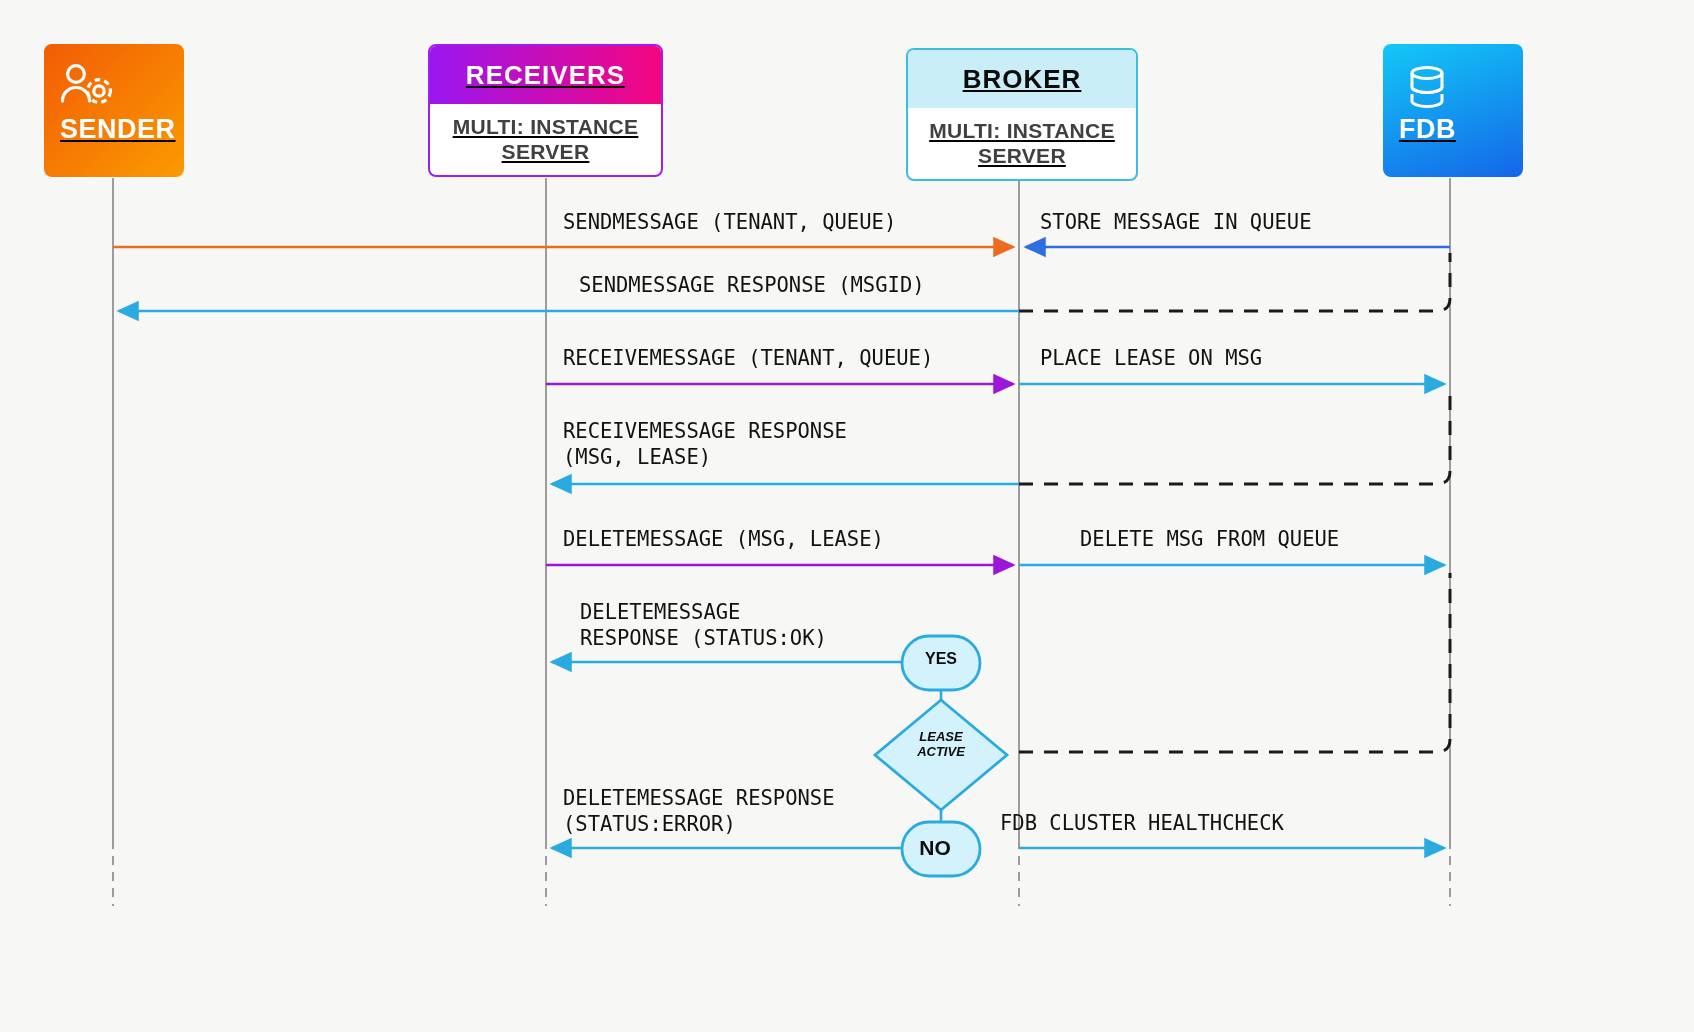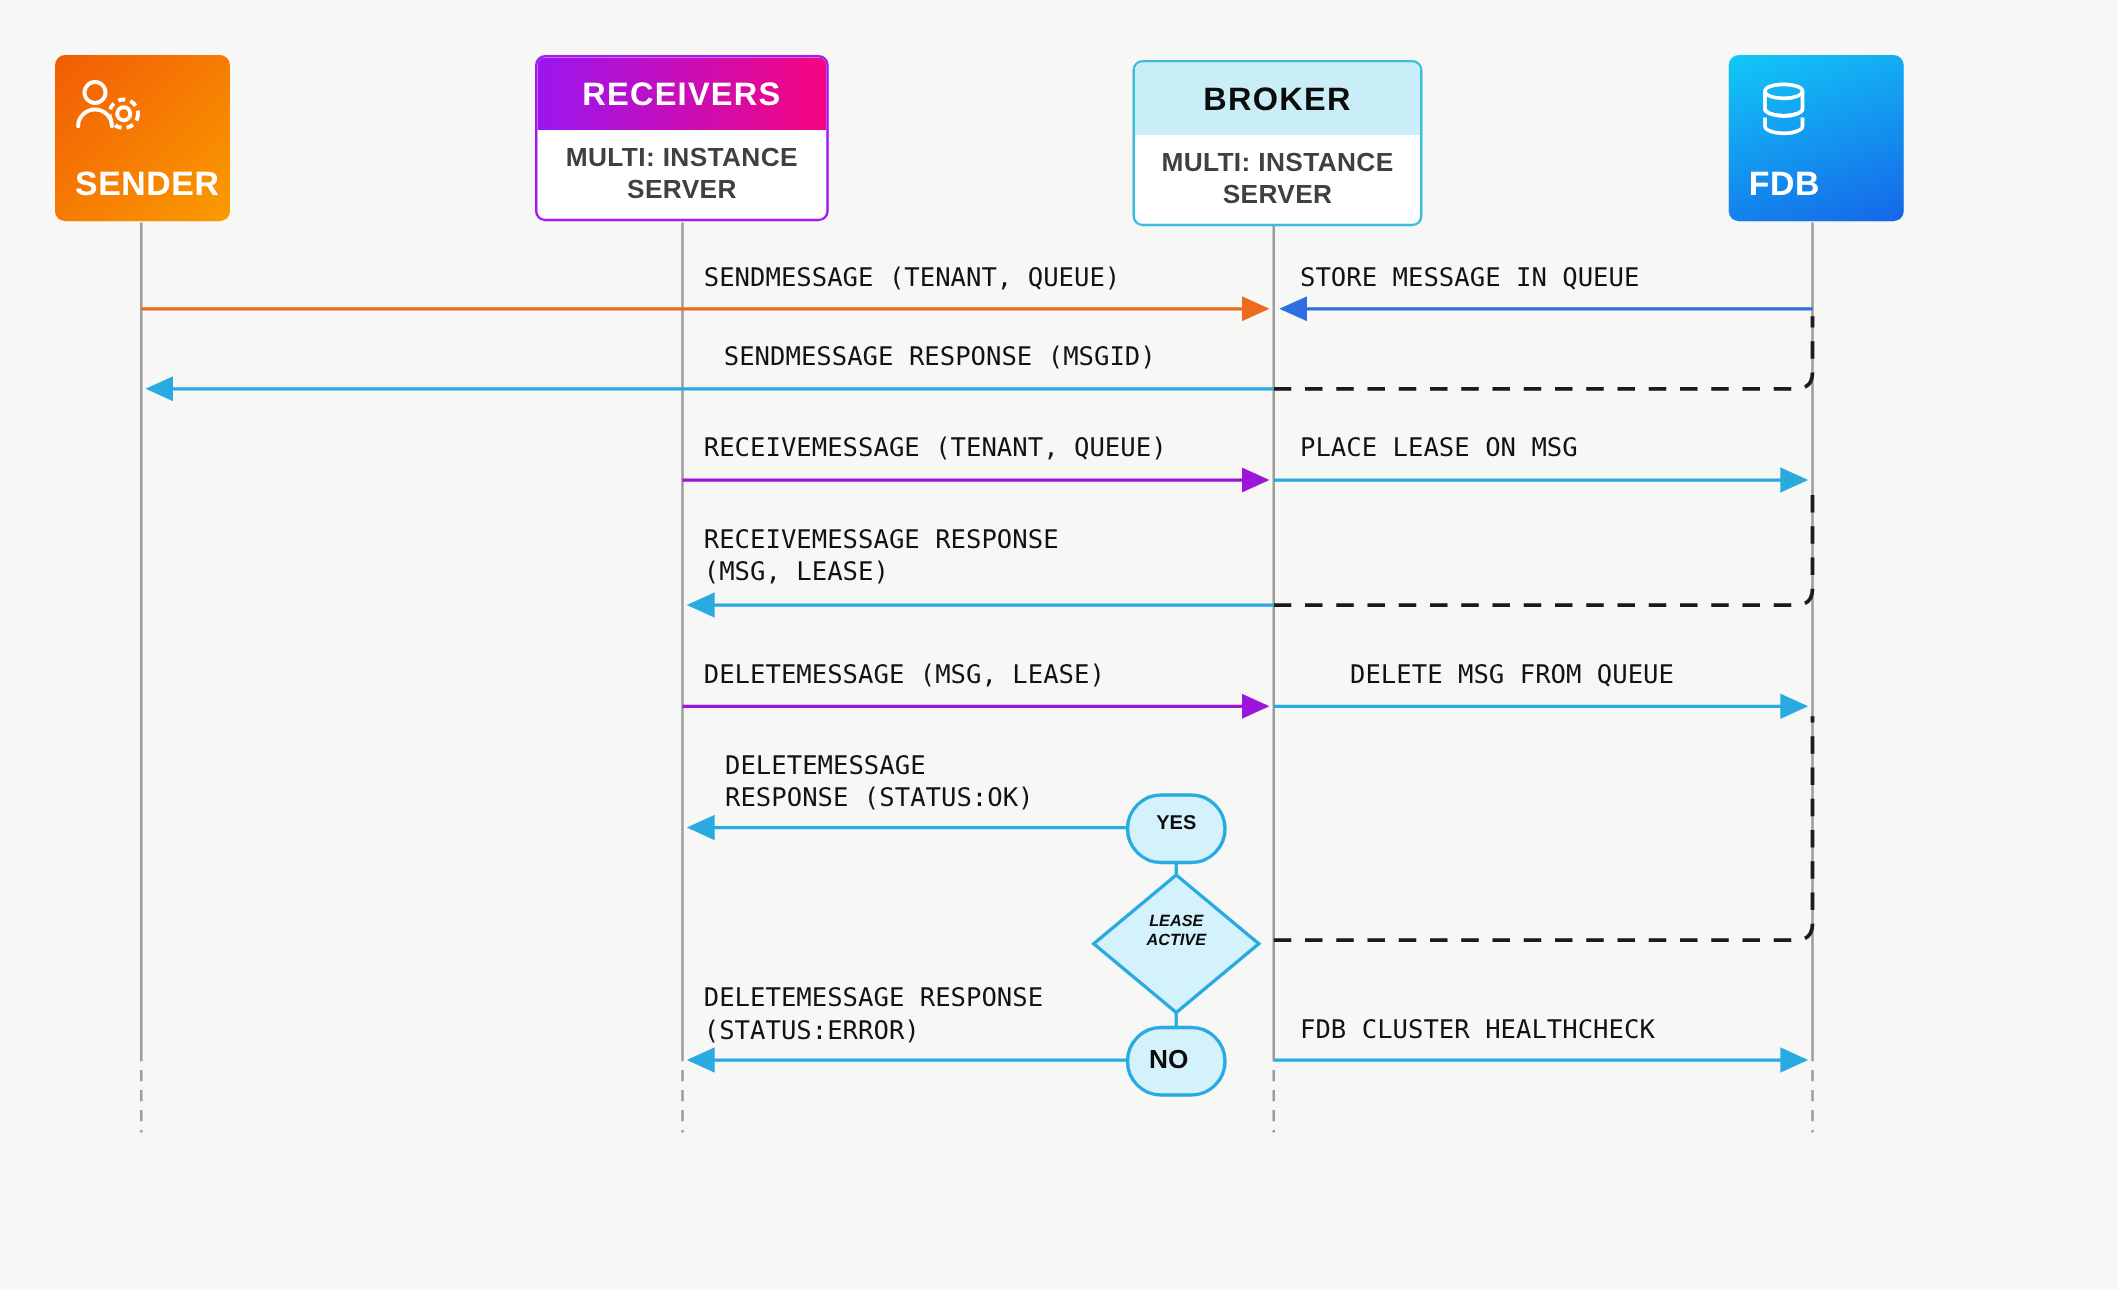--- a/index.html
+++ b/index.html
@@ -7,25 +7,25 @@
   body{
     width:1694px;height:1032px;
     background:#f7f7f5;
     font-family:"Liberation Sans", sans-serif;
     overflow:hidden;
     position:relative;
   }
   #stage{position:absolute;left:0;top:0;width:1694px;height:1032px;}
 
   
-  .actor{position:absolute;border-radius:8px;overflow:hidden;}
+  .actor{position:absolute;border-radius:8px;overflow:hidden;text-decoration:underline;}
 
   .actor-solid{
     display:flex;flex-direction:column;justify-content:space-between;
-    padding:18px 16px 16px 16px;box-sizing:border-box;
+    padding:18px 16px 34px 16px;box-sizing:border-box;
   }
   .actor-solid .alabel{
     color:#ffffff;font-weight:bold;font-size:27px;letter-spacing:.5px;
     line-height:1;
   }
   .actor-icon{width:56px;height:52px;}
 
   .actor-split{background:#ffffff;display:flex;flex-direction:column;box-sizing:border-box;}
   .actor-split .ahead{
     height:58px;display:flex;align-items:center;justify-content:center;
@@ -155,20 +155,20 @@
   <div class="msglabel" style="left:563px;top:345px;">RECEIVEMESSAGE (TENANT, QUEUE)</div>
   <div class="msglabel" style="left:1040px;top:345px;">PLACE LEASE ON MSG</div>
   <div class="msglabel" style="left:563px;top:418px;">RECEIVEMESSAGE RESPONSE
 (MSG, LEASE)</div>
   <div class="msglabel" style="left:563px;top:526px;">DELETEMESSAGE (MSG, LEASE)</div>
   <div class="msglabel" style="left:1080px;top:526px;">DELETE MSG FROM QUEUE</div>
   <div class="msglabel" style="left:544px;top:599px;margin-left:36px;">DELETEMESSAGE
 RESPONSE (STATUS:OK)</div>
   <div class="msglabel" style="left:563px;top:785px;">DELETEMESSAGE RESPONSE
 (STATUS:ERROR)</div>
-  <div class="msglabel" style="left:1040px;top:810px;text-align:right;">FDB CLUSTER HEALTHCHECK</div>
+  <div class="msglabel" style="left:1000px;top:810px;text-align:right;">FDB CLUSTER HEALTHCHECK</div>
 
   <div class="nodetext" style="left:902px;top:650px;width:78px;font-size:16px;">YES</div>
   <div class="nodetext" style="left:875px;top:730px;width:132px;font-size:13px;font-style:italic;">LEASE
 ACTIVE</div>
   <div class="nodetext" style="left:902px;top:836px;width:66px;font-size:21px;">NO</div>
 
 </div>
 
 </body></html>

